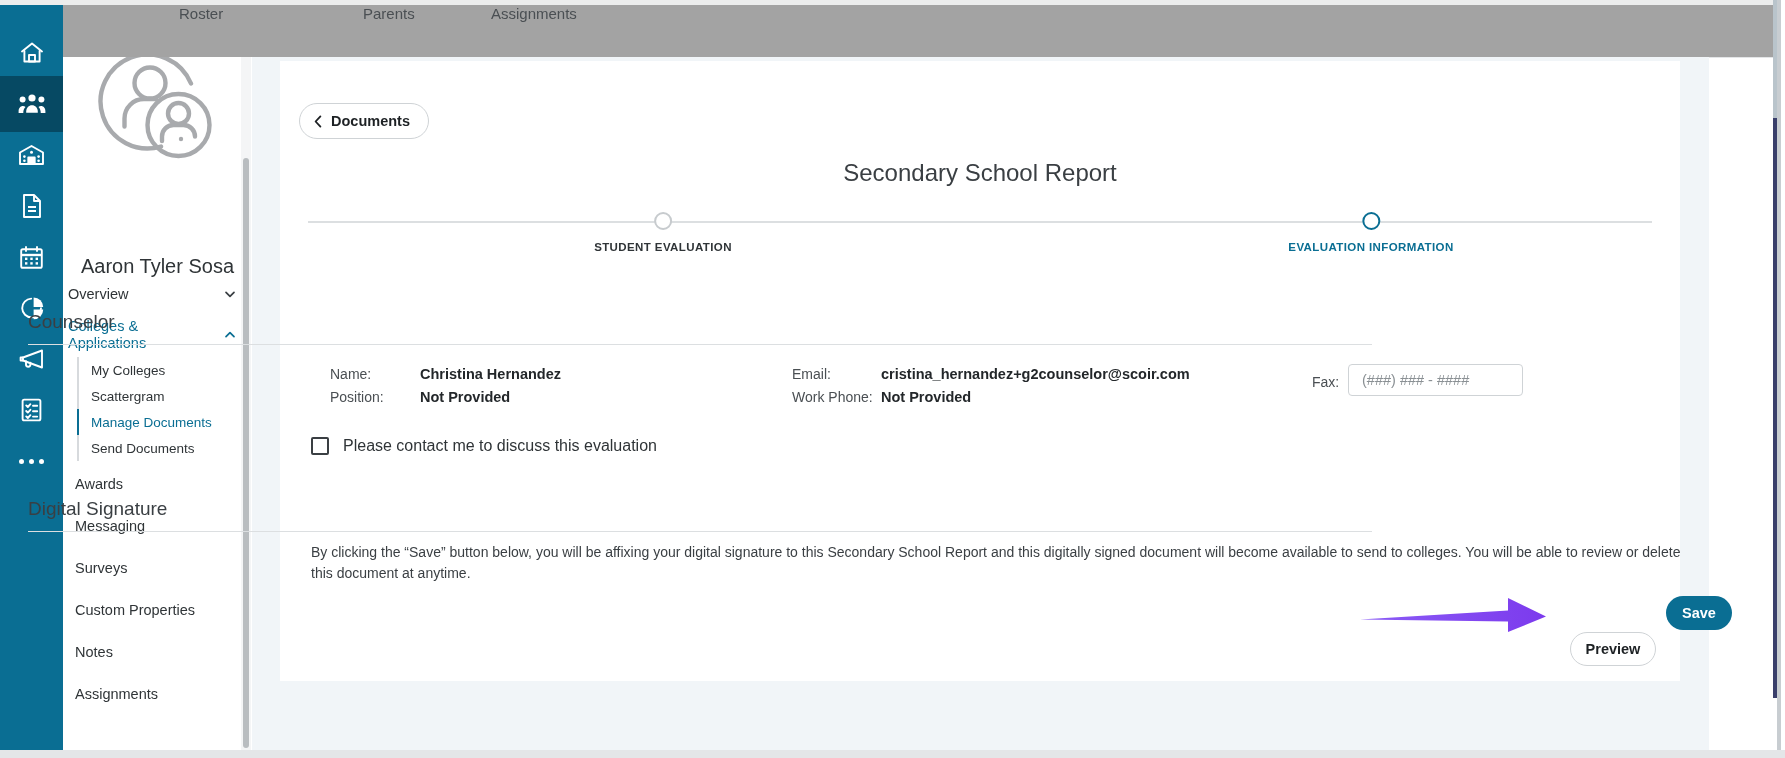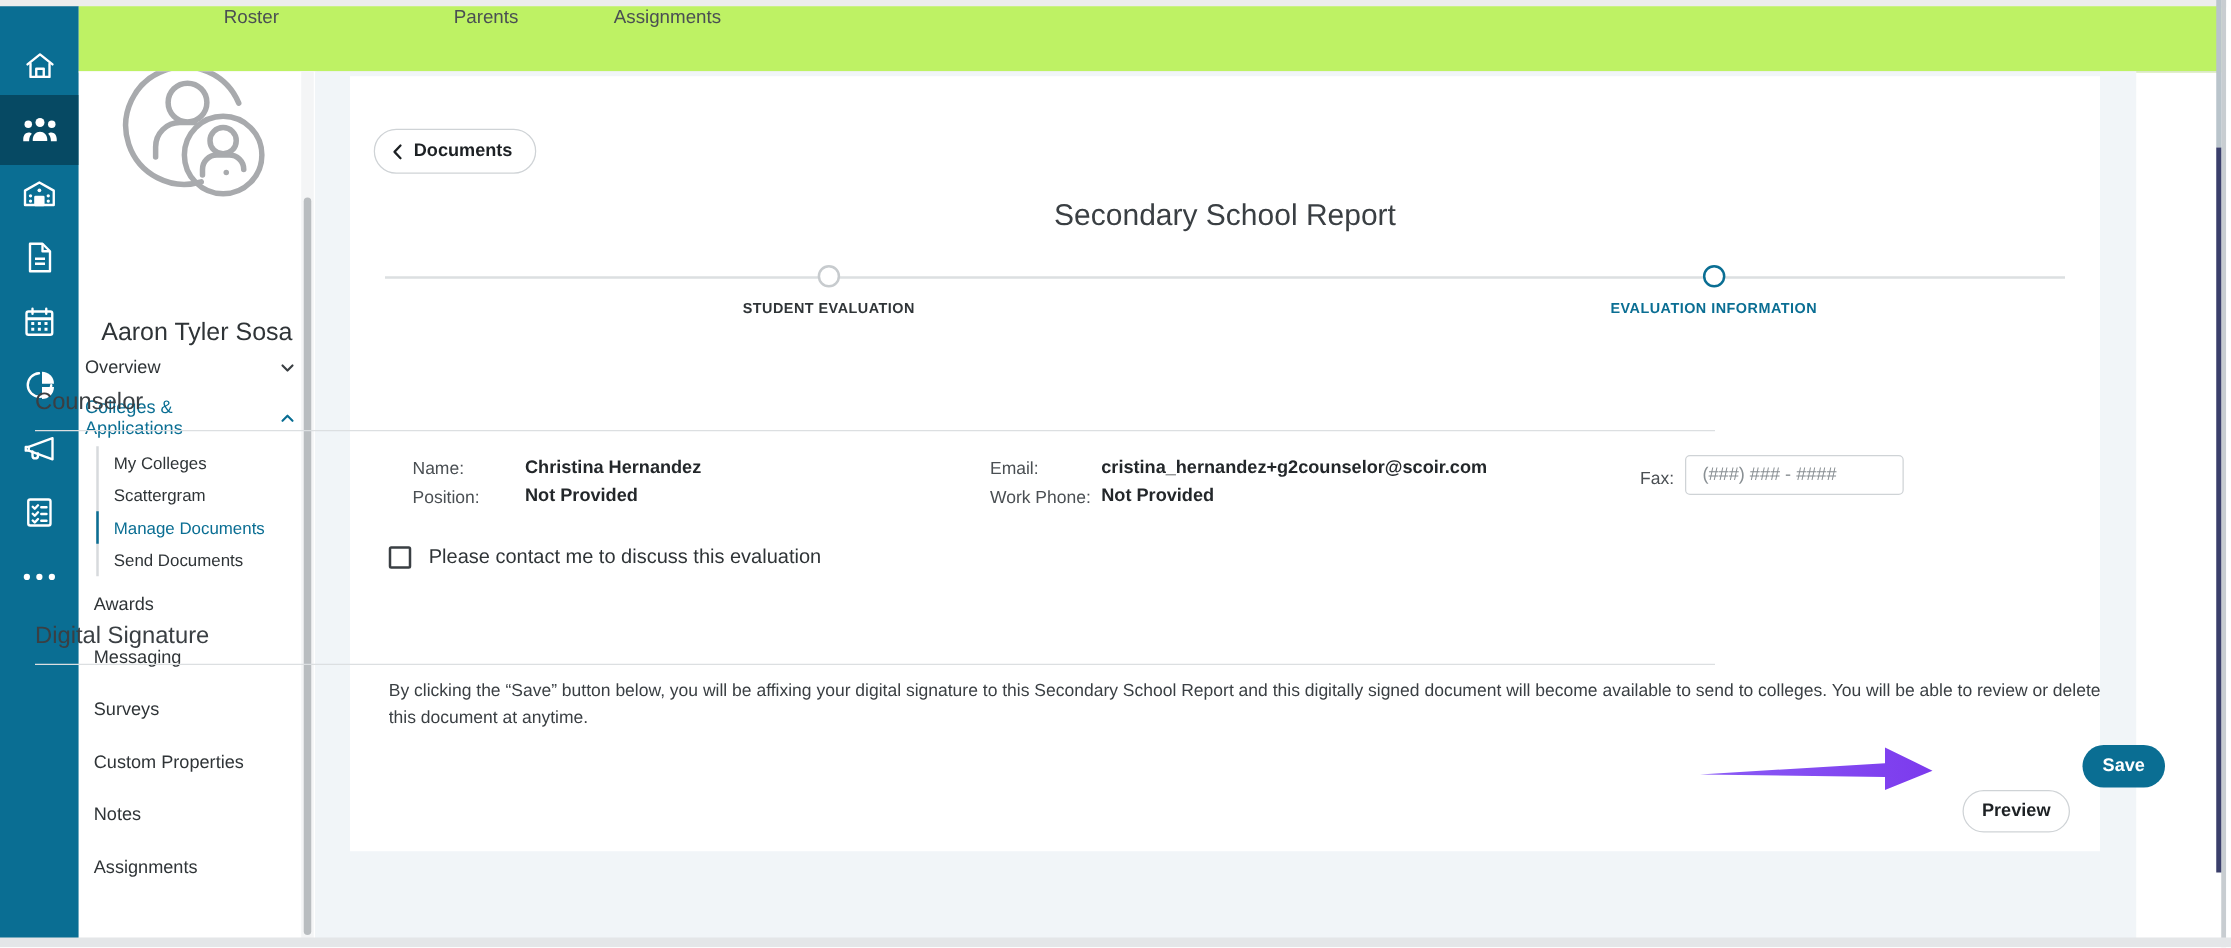--- a/index.html
+++ b/index.html
@@ -172,21 +172,21 @@
     height: 696px;
     background: #f4f5f6;
   }
 
   
   .topbar {
     position: absolute;
     left: 63px; top: 5px;
     width: 1714px;
     height: 52px;
-    background: #bef264;
+    background: #a3a3a3;
     border-bottom: 1px solid #e3e5e7;
   }
   .top-tab {
     font-size: 15px;
     color: #4a4f53;
     cursor: pointer;
     white-space: nowrap;
   }
   .top-tab.t0 { position: absolute; left: 116px; }
   .top-tab.t1 { position: absolute; left: 300px; }

